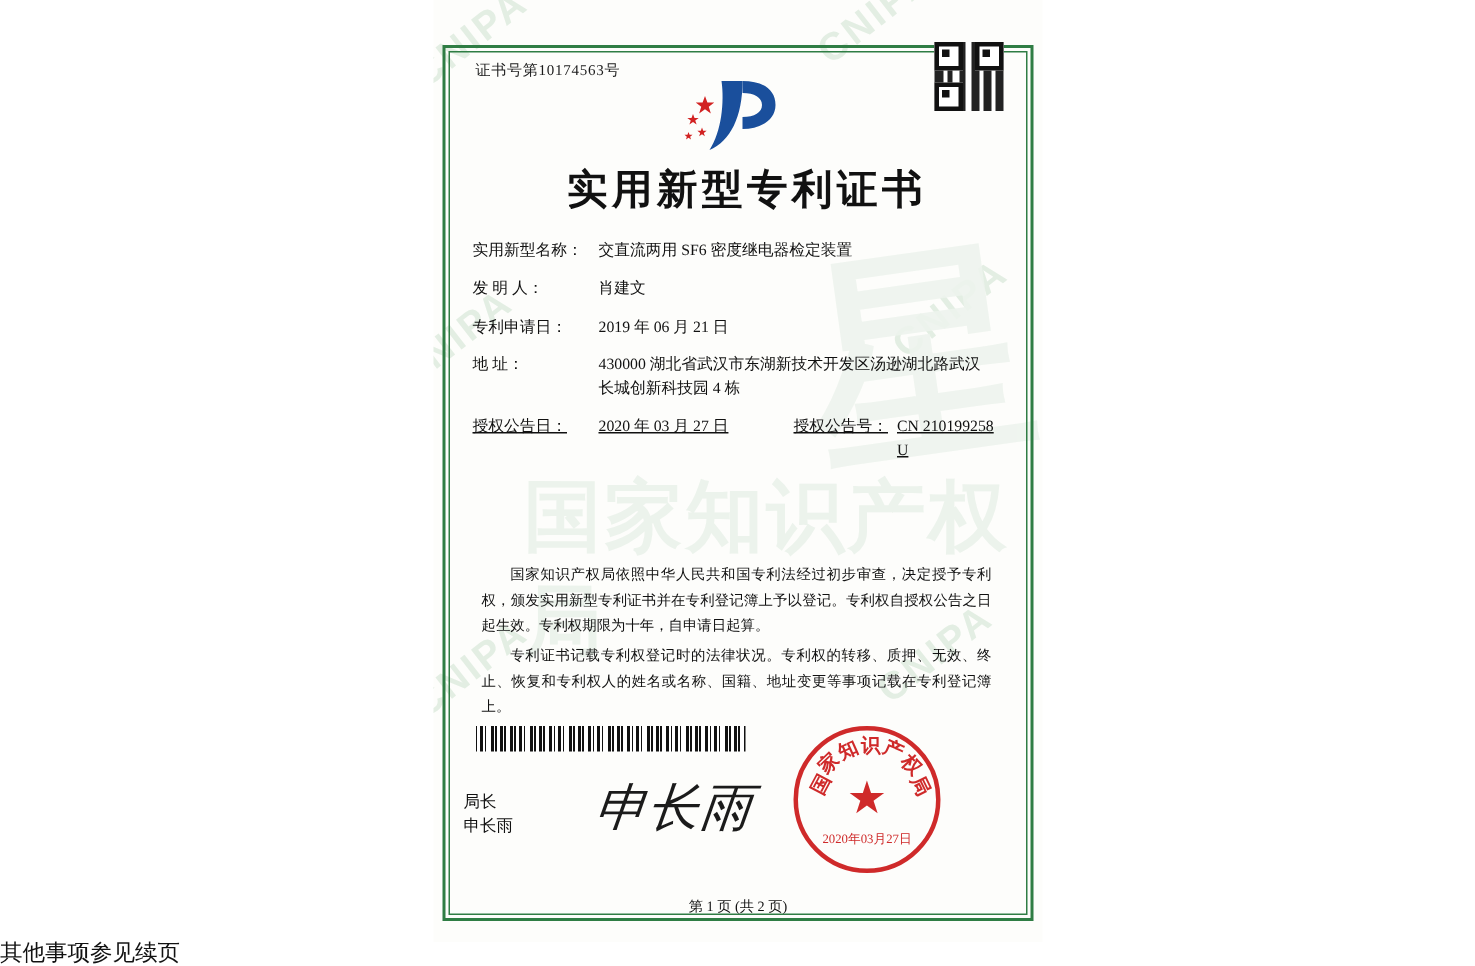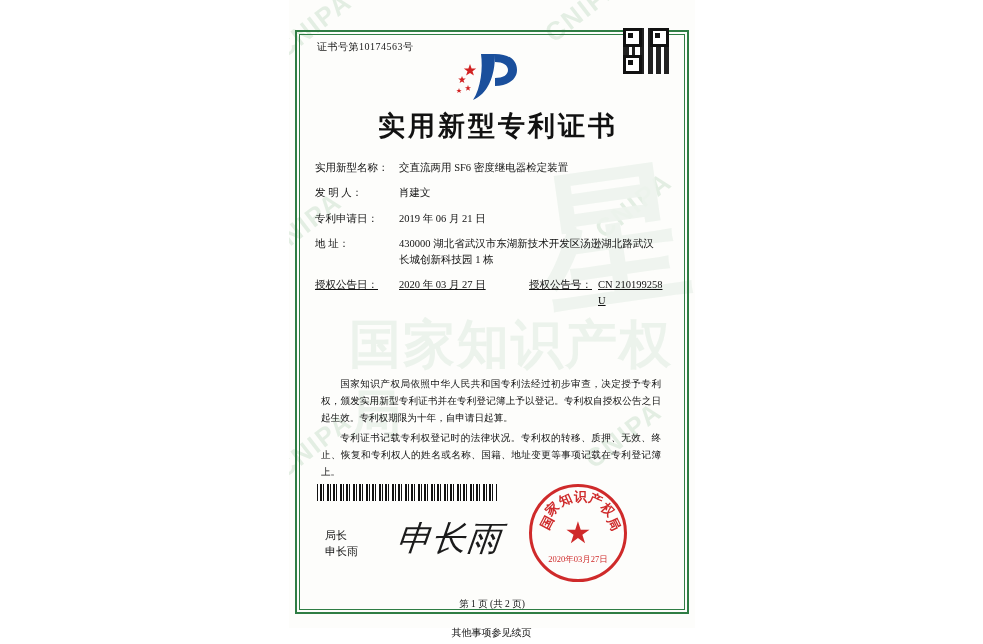--- a/index.html
+++ b/index.html
@@ -182,21 +182,21 @@
     width: 180px;
     height: 17px;
     background:
       repeating-linear-gradient(90deg,
         #111 0 1px, #fff 1px 3px, #111 3px 5px, #fff 5px 6px,
         #111 6px 7px, #fff 7px 10px, #111 10px 12px, #fff 12px 13px);
   }
   
   .sig-label {
     position: absolute;
-    left: 36px;
+    left: 20px;
     top: 528px;
     font-size: 11px;
     line-height: 1.45;
     color: #111;
   }
   .sig-hand {
     position: absolute;
     left: 108px;
     top: 516px;
     font-size: 34px;
@@ -251,22 +251,21 @@
     top: 598px;
     text-align: center;
     font-size: 9.5px;
     color: #111;
   }
   .bottom-note {
     position: absolute;
     left: 0;
     top: 626px;
     width: 983px;
-    text-align: center;
-    font-size: 10px;
+    font-size: 15px;
     color: #111;
   }
 </style>
 </head>
 <body>
 
 <div id="page">
 
   <div id="sheet">
 
@@ -322,21 +321,21 @@
         <span class="field-value">肖建文</span>
       </div>
       <div class="field-row">
         <span class="field-label">专利申请日：</span>
         <span class="field-value">2019 年 06 月 21 日</span>
       </div>
       <div class="field-row">
         <span class="field-label">地 址：</span>
         <span class="field-value">
           <span>430000 湖北省武汉市东湖新技术开发区汤逊湖北路武汉</span>
-          <span class="sub">长城创新科技园 1 栋</span>
+          <span class="sub">长城创新科技园 4 栋</span>
         </span>
       </div>
       <div class="field-row two" style="margin-top:2px;text-decoration:underline;">
         <span class="field-label">授权公告日：</span>
         <span class="field-value" style="flex:0 0 130px;">2020 年 03 月 27 日</span>
         <span class="inline-label">授权公告号：</span>
         <span class="field-value2">CN 210199258 U</span>
       </div>
     </div>
 

